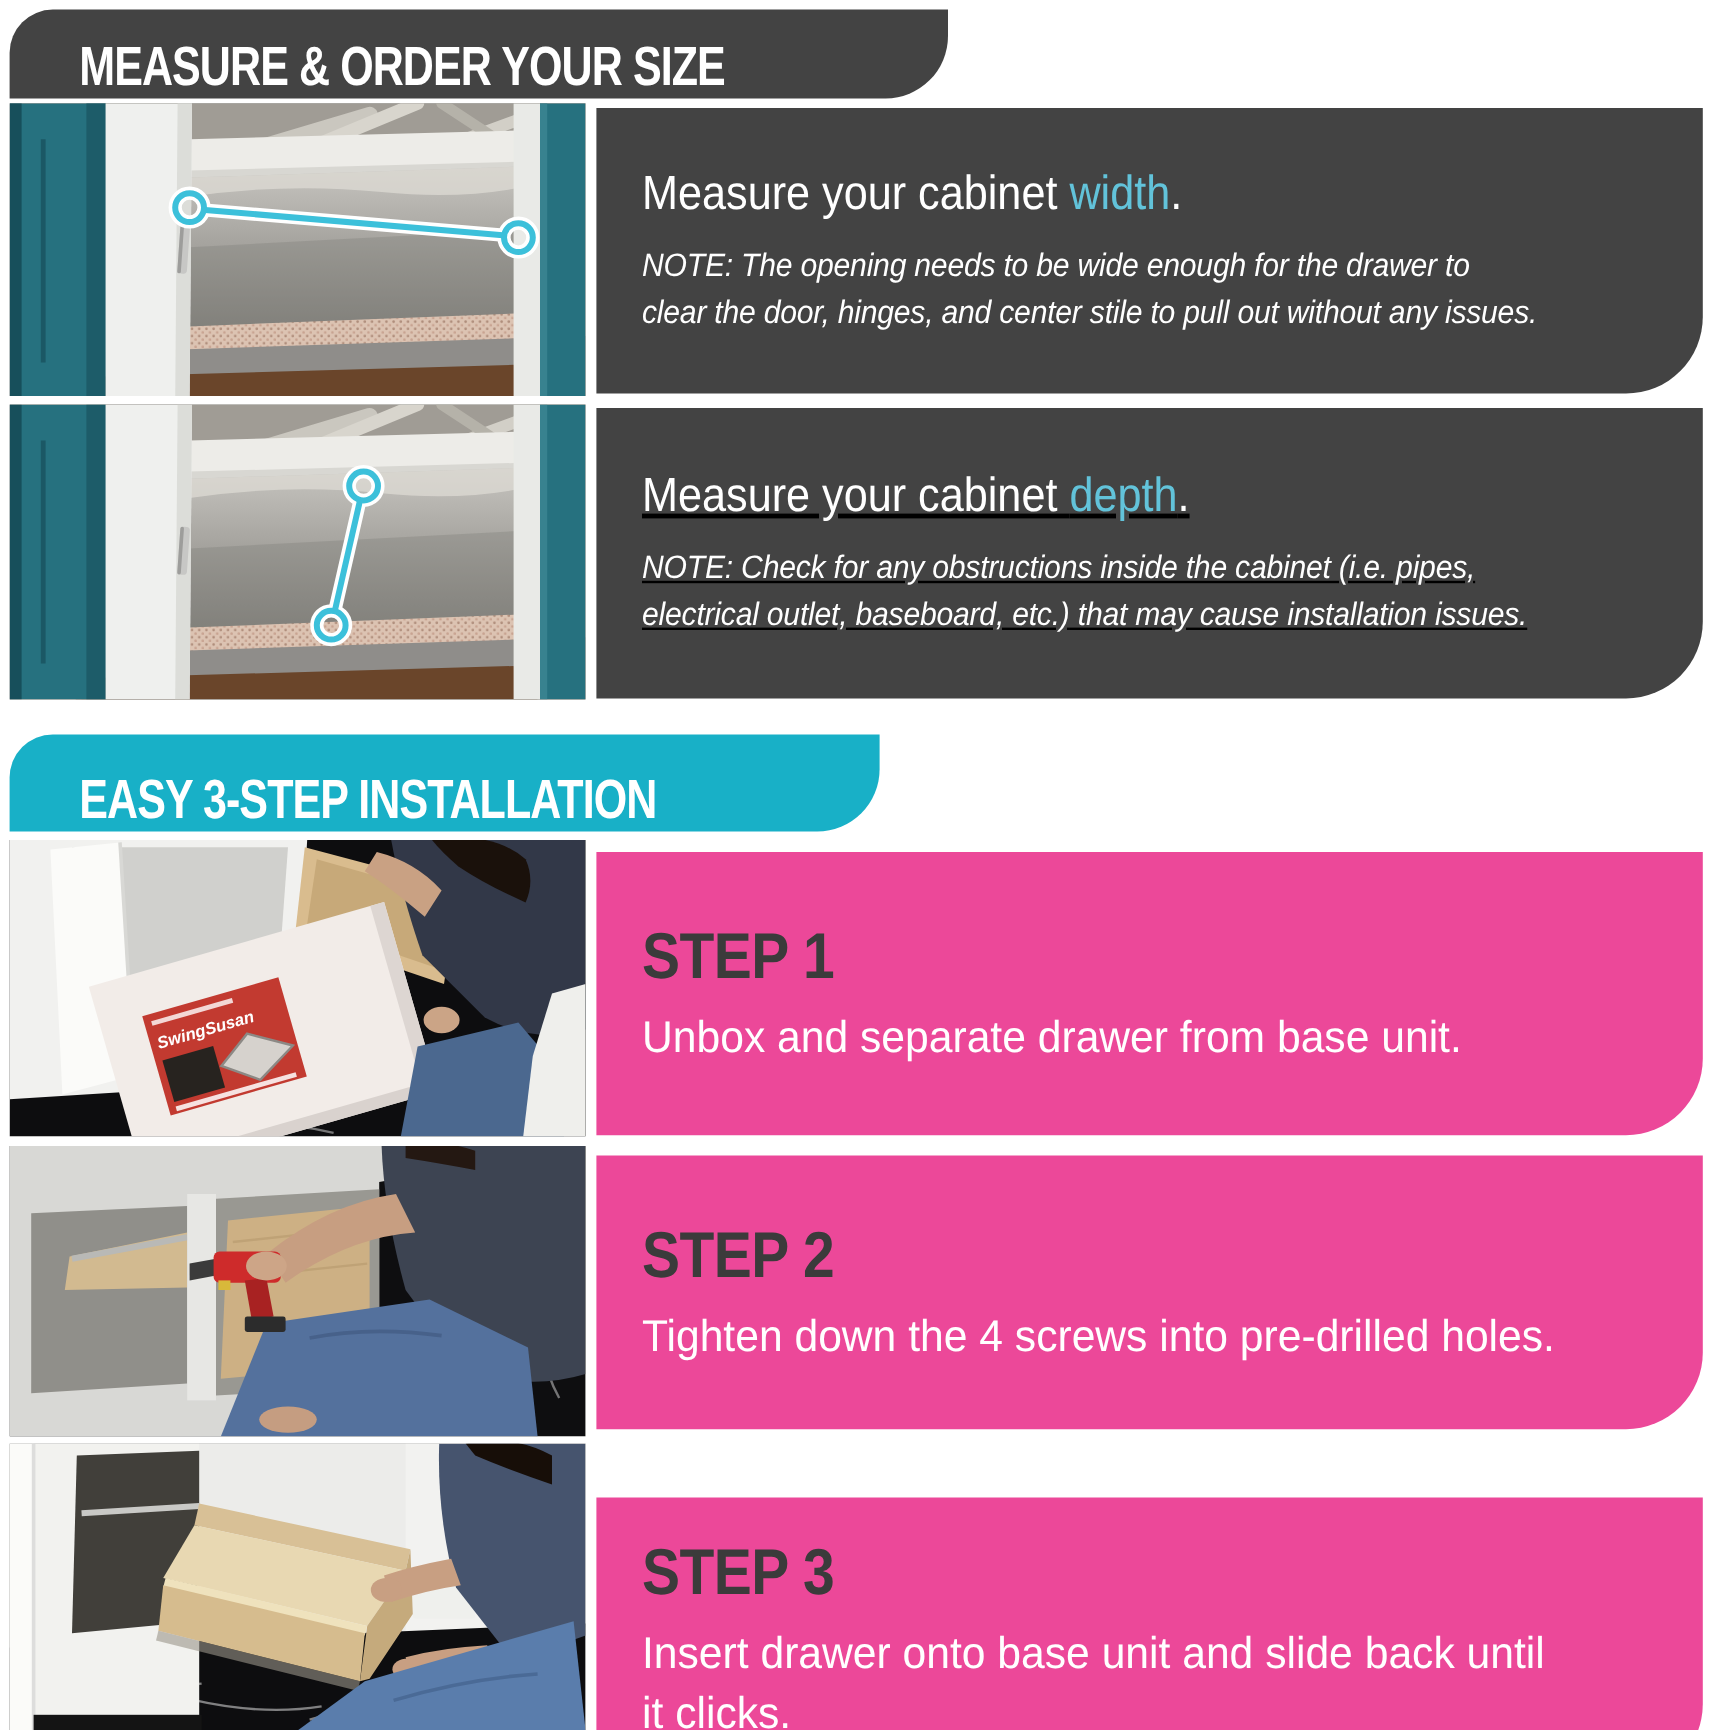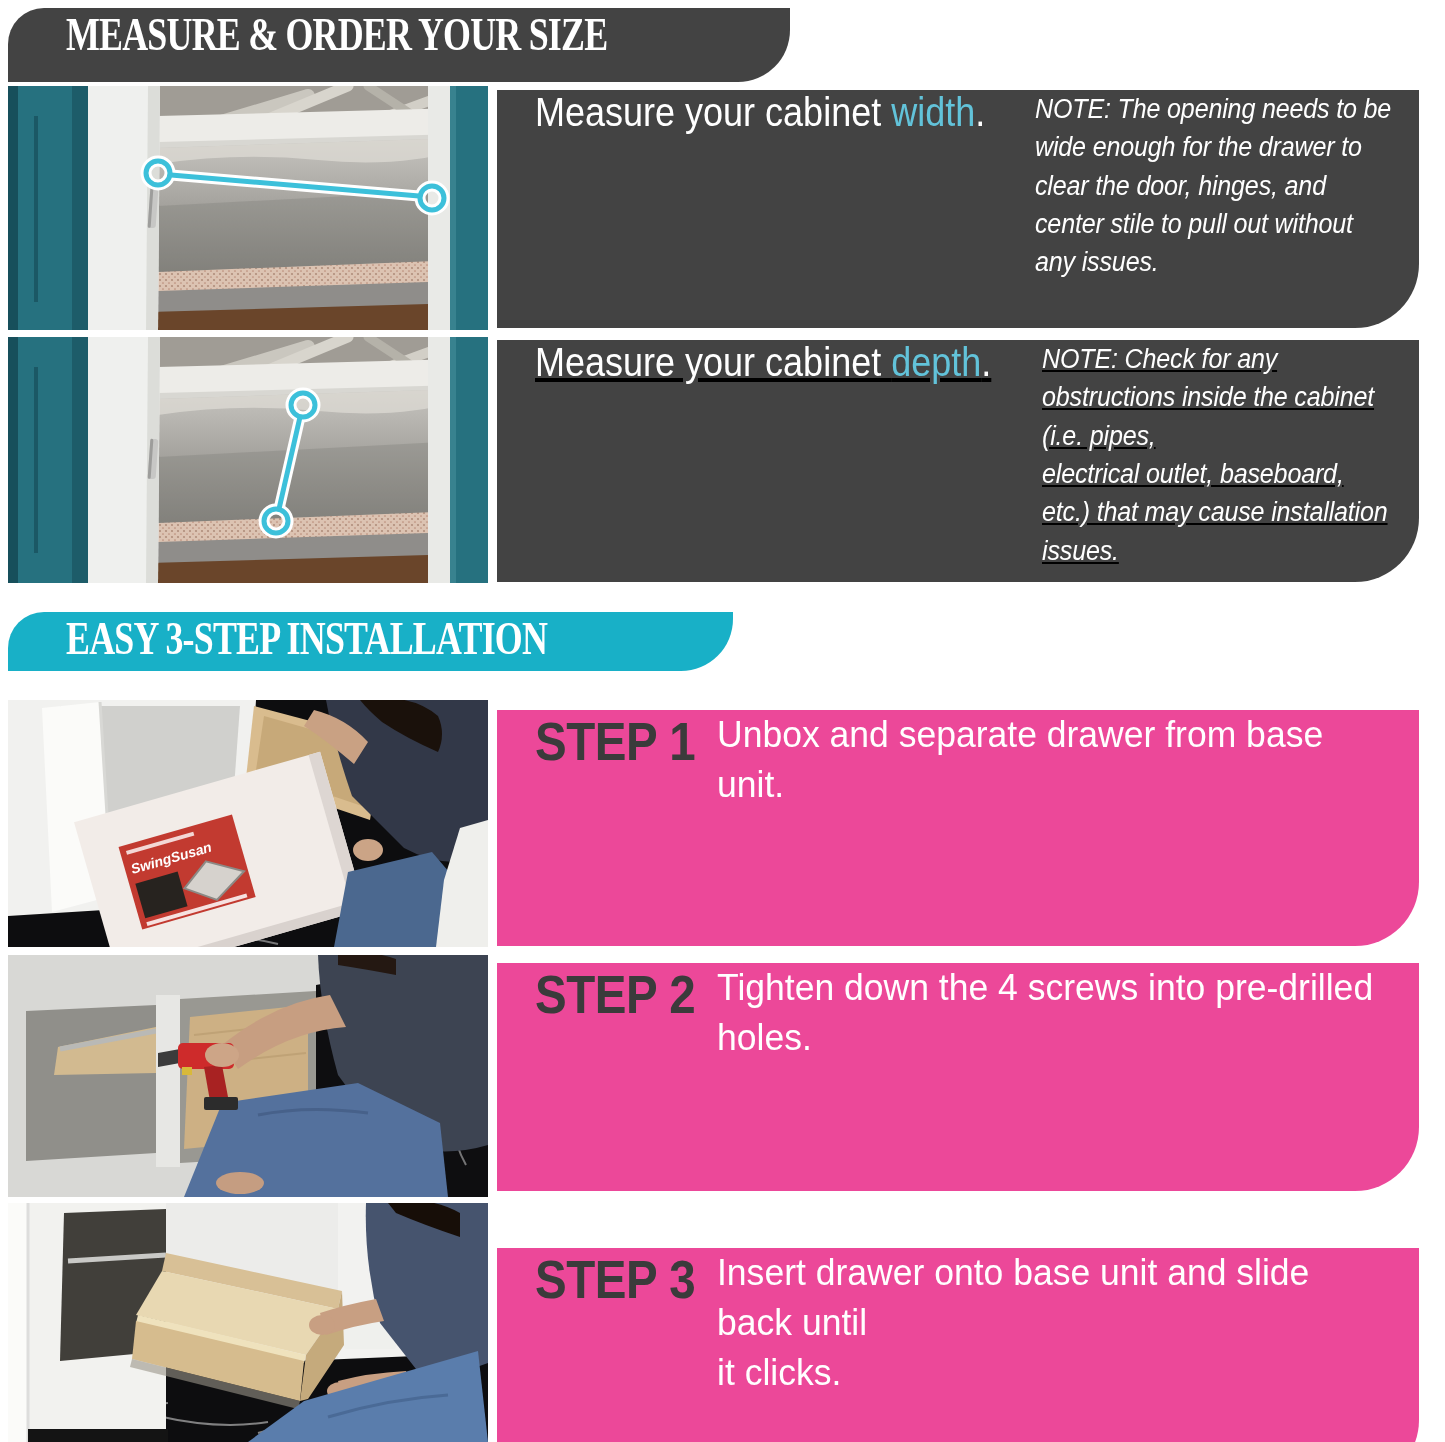--- a/index.html
+++ b/index.html
@@ -1,38 +1,38 @@
 <!DOCTYPE html>
 <html><head>
 <meta charset="utf-8">
 <style>
   html,body{margin:0;padding:0;background:#ffffff;}
   .canvas{position:relative;width:1445px;height:1442px;background:#ffffff;overflow:hidden;
           font-family:"Liberation Sans", sans-serif;}
 
   
-  .banner{position:absolute;left:8px;display:flex;align-items:flex-start;padding-left:58px;
-          border-radius:36px 0 52px 0;color:#ffffff;font-weight:700;box-sizing:border-box;font-family:Liberation Serif, serif;}
+  .banner{position:absolute;left:8px;display:flex;align-items:flex-end;padding-left:58px;
+          border-radius:36px 0 52px 0;color:#ffffff;font-weight:700;box-sizing:border-box;}
   .banner-dark{top:8px;width:782px;height:74px;background:#434343;}
-  .banner-teal{top:612px;width:725px;height:59px;background:#18b0c7;}
+  .banner-teal{top:612px;width:725px;height:81px;background:#18b0c7;}
   .banner .cond{display:inline-block;font-size:46px;letter-spacing:-1px;
                 transform:scaleX(0.78);transform-origin:0 50%;white-space:nowrap;}
 
   
   .photo{position:absolute;left:8px;width:480px;overflow:hidden;background:#9a9a96;}
   .photo svg{display:block;width:100%;height:100%;}
   #photo-width{top:86px;height:244px;}
   #photo-depth{top:337px;height:246px;}
   #photo-step1{top:700px;height:247px;}
   #photo-step2{top:955px;height:242px;}
   #photo-step3{top:1203px;height:239px;}
 
   
   .panel{position:absolute;left:497px;width:922px;border-radius:0 0 64px 0;
-         display:flex;flex-direction:row;justify-content:center;
+         display:flex;flex-direction:column;justify-content:center;
          padding-left:38px;box-sizing:border-box;}
   .panel-dark{background:#434343;}
   .panel-teal{background:#ec4899;}
   #panel-width{top:90px;height:238px;}
   #panel-depth{top:340px;height:242px;text-decoration:underline;}
   #panel-step1{top:710px;height:236px;}
   #panel-step2{top:963px;height:228px;}
   #panel-step3{top:1248px;height:236px;}
 
   .m-heading{font-size:40px;color:#ffffff;margin-bottom:18px;

